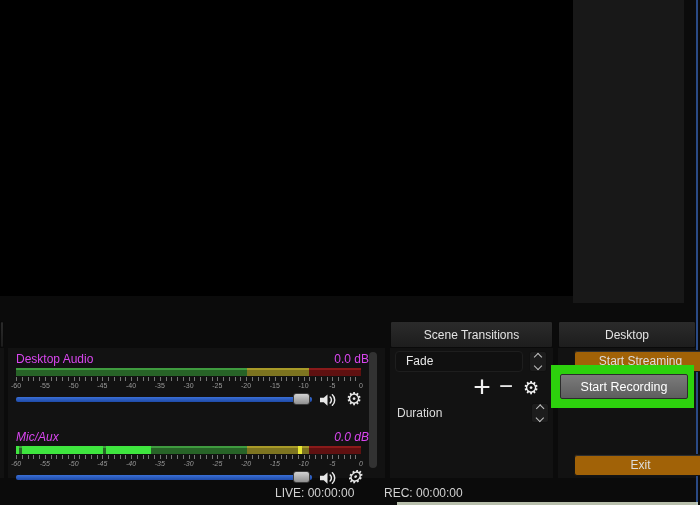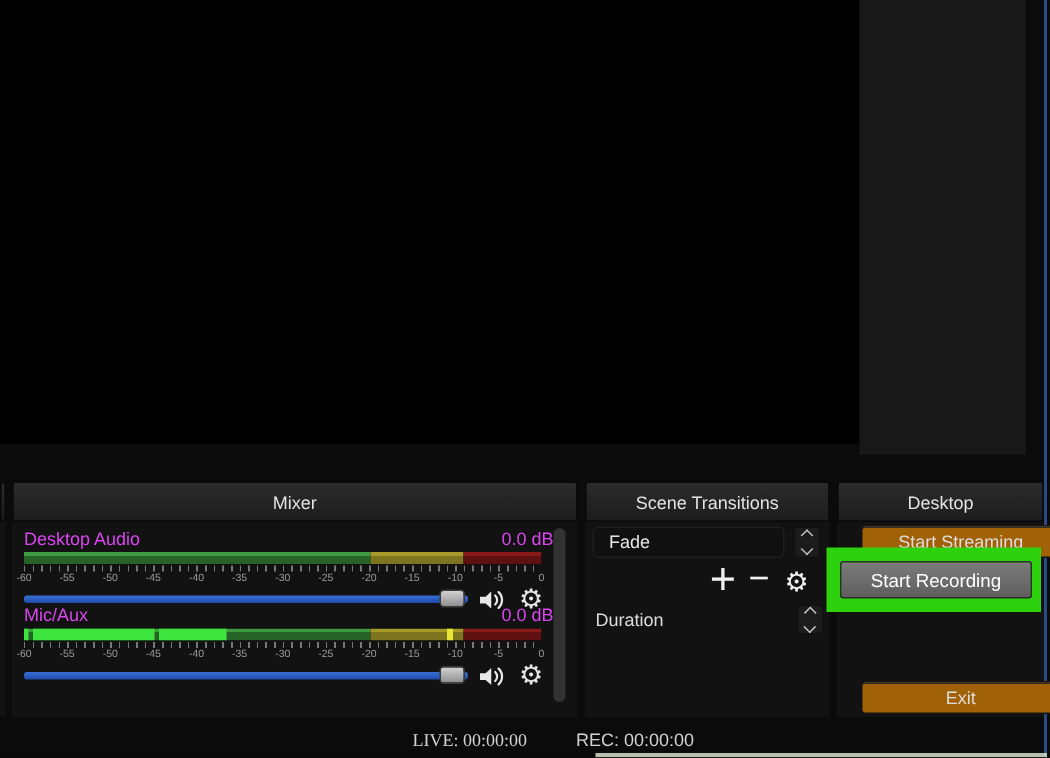--- a/index.html
+++ b/index.html
@@ -74,38 +74,35 @@
   .ctl-btn{position:absolute;left:16px;width:133px;height:22px;background:#a16207;border:1px solid #141414;
     box-shadow:inset 0 1px 0 #2e2e2e;border-radius:3px;color:#dedede;font-size:12px;
     display:flex;align-items:center;justify-content:center;}
   .highlight-box{position:absolute;left:551px;top:365px;width:143px;height:43px;background:#2dd10d;z-index:5;}
   .rec-btn{position:absolute;left:560px;top:374px;width:128px;height:25px;z-index:6;
     background:linear-gradient(#7b7b7b,#5e5e5e);border:1px solid #2c2c2c;border-radius:2px;
     color:#ffffff;font-size:12.5px;display:flex;align-items:center;justify-content:center;}
 
   
   .status{position:absolute;top:486px;height:16px;color:#d2d2d2;font-size:12px;white-space:nowrap;}
-  .st-live{left:275px;font-family:Liberation Serif, serif;} .st-rec{left:384px;} .st-cpu{left:494px;}
+  .st-live{left:275px;} .st-rec{left:384px;} .st-cpu{left:494px;}
 </style>
 </head>
 <body>
 
 <div class="app">
 
   <div class="canvas"></div>
   <div class="side-panel"></div>
   <div class="edge-blue"></div>
   <div class="bottom-strip"></div>
 
   <div class="dock-header hdr-sliver"></div>
   <div class="dock-body body-sliver"></div>
 
-  <div class="dock-header hdr-mixer">
-    <span>Mixer</span>
-  </div>
   <div class="dock-body body-mixer">
 
     <div class="channel" style="top:4px;">
       <div class="ch-label-row">
         <span class="ch-name">Desktop Audio</span>
         <span class="ch-level">0.0 dB</span>
       </div>
       <div class="meter">
           <i class="seg dimgreen" style="left: 0%; width: 67%;"></i>
           <i class="seg dimyellow" style="left: 67%; width: 18%;"></i>
@@ -130,21 +127,21 @@
       <div class="slider-track"></div>
       <div class="slider-handle"></div>
       <svg class="vol-icon" viewBox="0 0 24 24">
         <path d="M2 9v6h5l5 4.5V4.5L7 9H2z" fill="#e8e8e8"></path>
         <path d="M15.5 8a5.5 5.5 0 010 8" stroke="#e8e8e8" stroke-width="2" fill="none" stroke-linecap="round"></path>
         <path d="M18.5 5a9.5 9.5 0 010 14" stroke="#e8e8e8" stroke-width="2" fill="none" stroke-linecap="round"></path>
       </svg>
       <div class="ch-gear">⚙</div>
     </div>
 
-    <div class="channel" style="top:55px;">
+    <div class="channel" style="top:82px;font-style:italic;">
       <div class="ch-label-row">
         <span class="ch-name">Mic/Aux</span>
         <span class="ch-level">0.0 dB</span>
       </div>
       <div class="meter">
           <i class="seg dimgreen" style="left: 0%; width: 67%;"></i>
           <i class="seg dimyellow" style="left: 67%; width: 18%;"></i>
           <i class="seg dimred" style="left: 85%; width: 15%;"></i>
           <i class="seg brightgreen" style="left: 0%; width: 1%;"></i>
           <i class="seg brightgreen" style="left: 1.8%; width: 23.5%;"></i>

